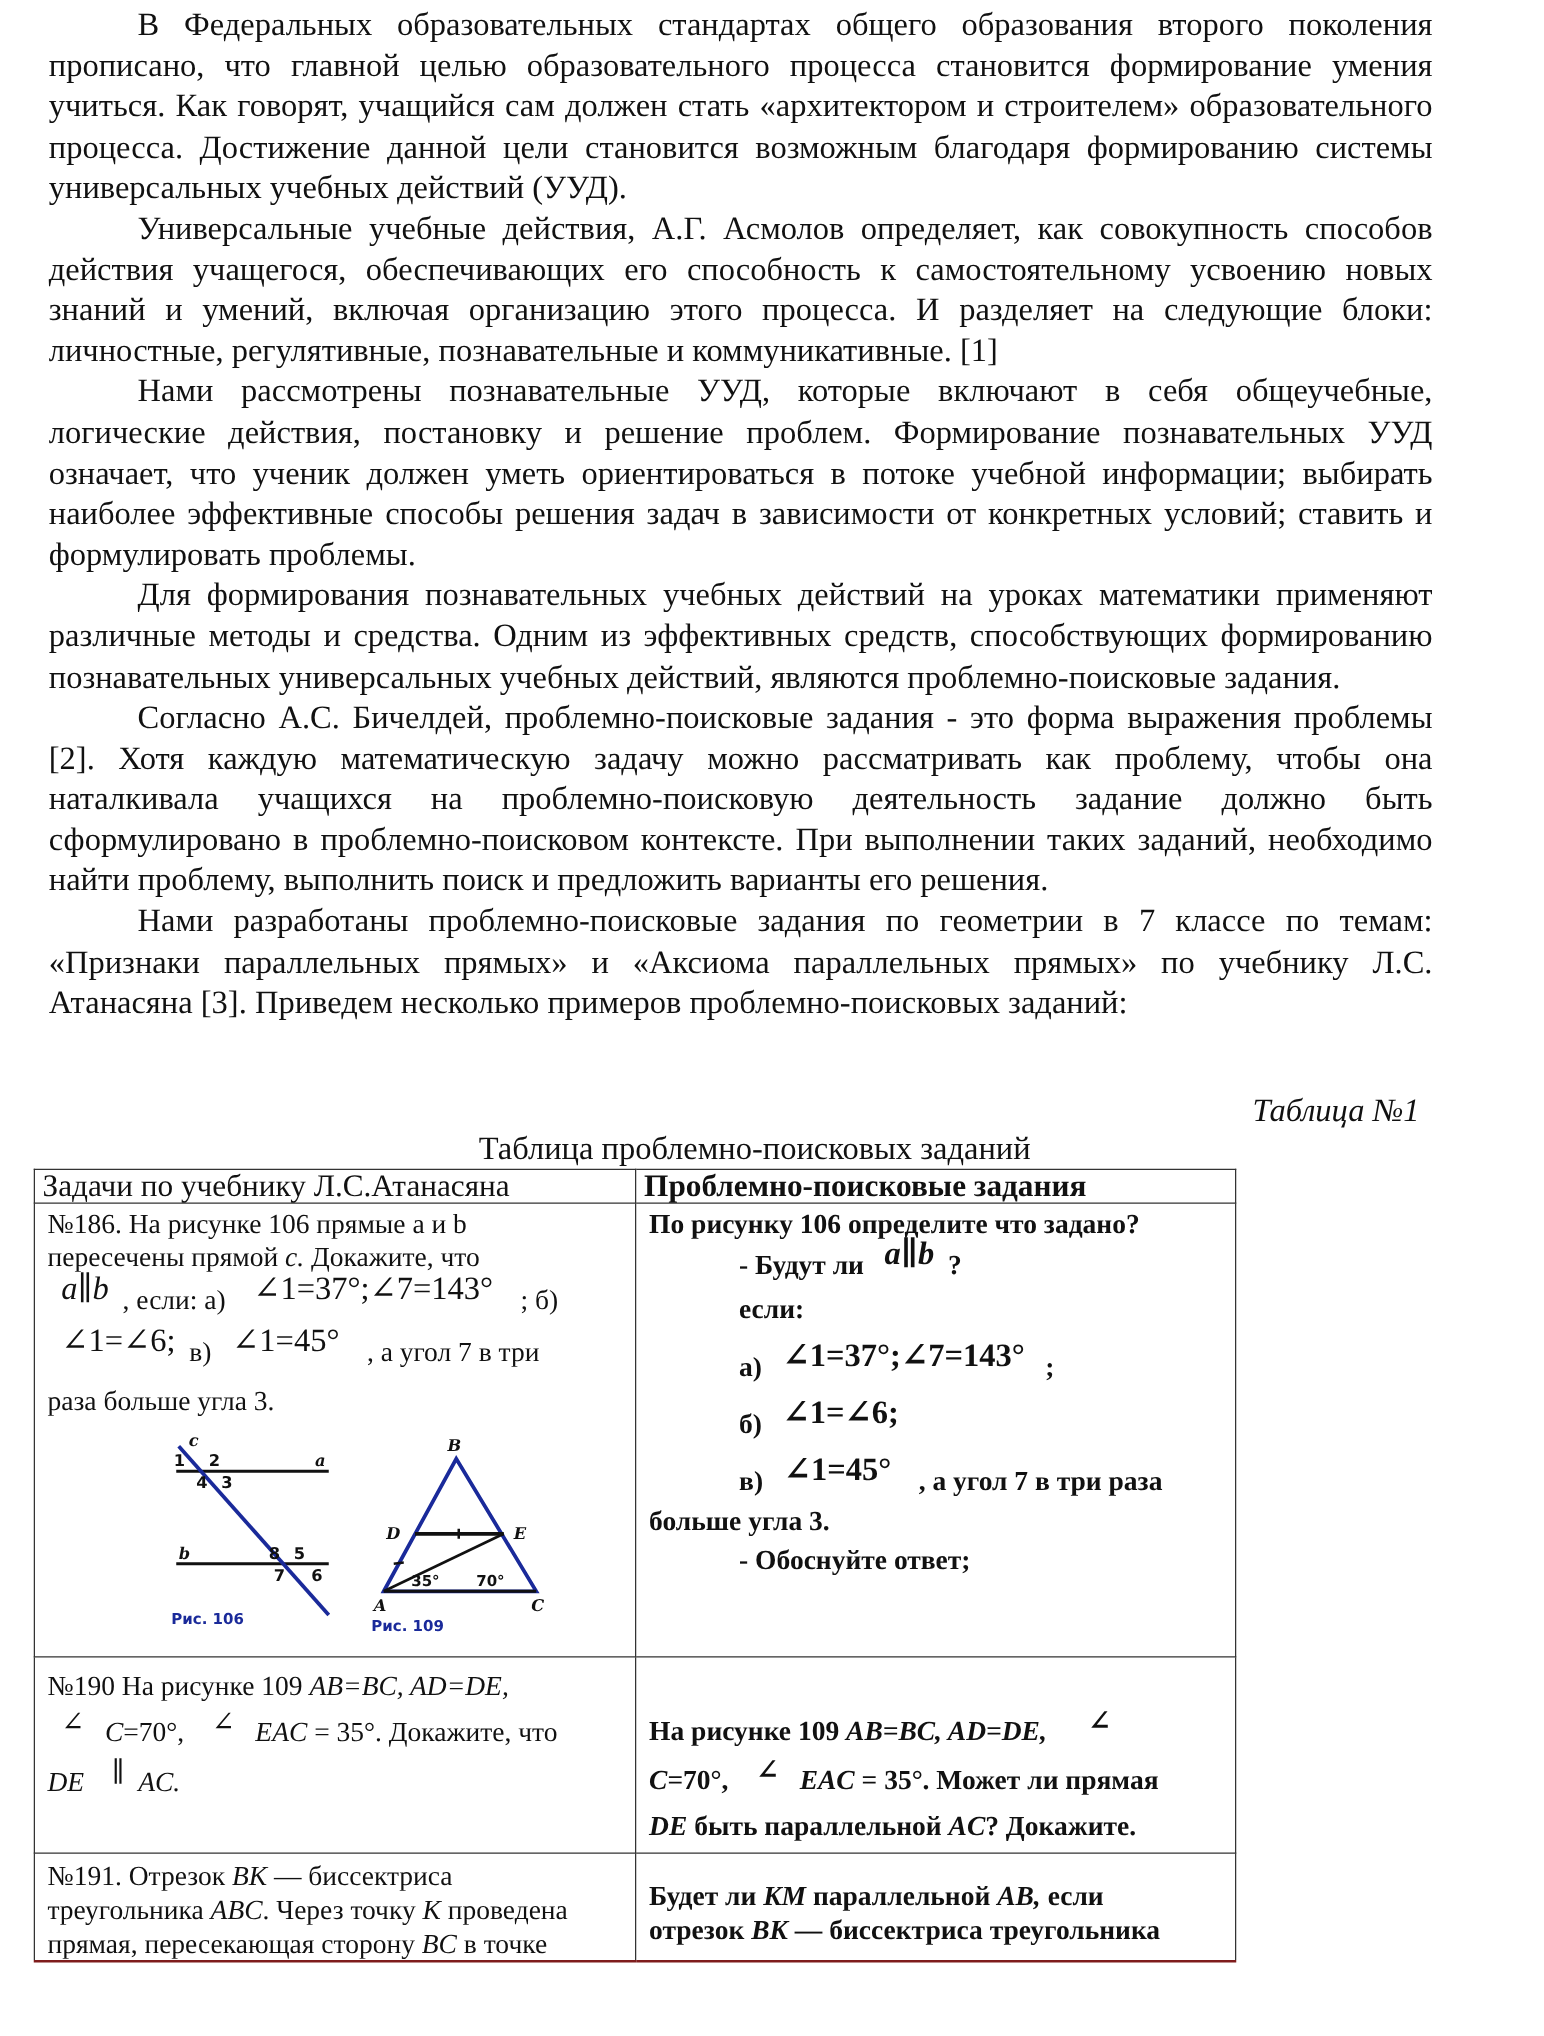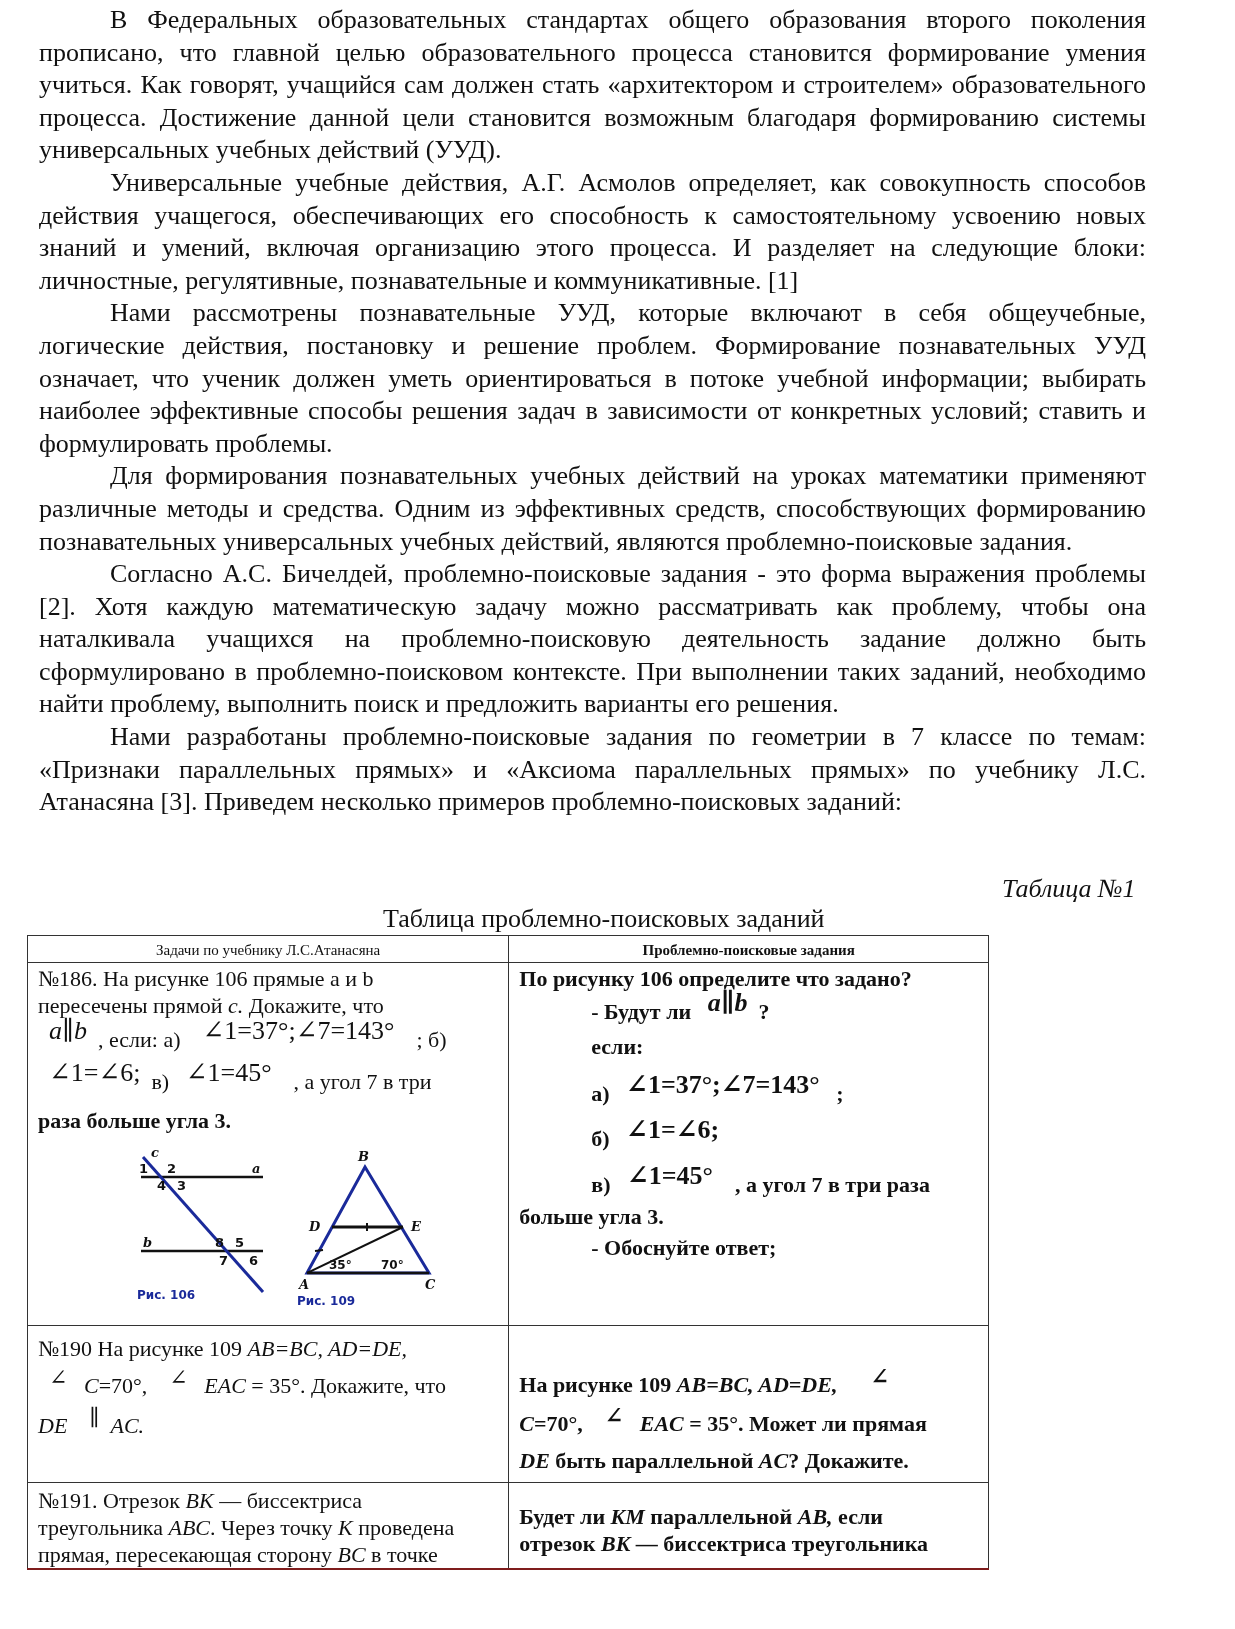--- a/index.html
+++ b/index.html
@@ -10,21 +10,21 @@
   .page { position: absolute; left: 39px; top: 4px; width: 1107px; }
   .para { font-size: 26px; line-height: 32.6px; text-align: justify; margin: 0; }
   .para .indent { display: inline-block; width: 71px; }
   .caption-right { position: absolute; left: 1002px; top: 874px; font-size: 26px; font-style: italic; }
   .table-title { position: absolute; left: 383px; top: 904px; font-size: 26px; }
   .tbl { position: absolute; left: 27px; top: 935px; width: 962px; border-collapse: collapse; }
   .tbl td, .tbl th {
     border: 1.5px solid #333; vertical-align: top; font-weight: normal;
     font-size: 22px; line-height: 27px; padding: 0 10px;
   }
-  .tbl th { text-align: center; font-size: 15px; line-height: 24px; padding: 2px 6px 0; }
+  .tbl th { text-align: left; font-size: 25px; line-height: 24px; padding: 2px 6px 0; }
   .tbl .c1 { width: 461px; }
   .tbl .c2 { width: 461px; font-weight: bold; }
   .bottom-open td { border-bottom: 2px solid #7f1d1d; }
   .math { font-family: "Liberation Serif", "DejaVu Serif", serif; font-size: 26px; }
   .i { font-style: italic; }
   .sub { position: relative; top: 8px; }
   .raise { position: relative; top: -8px; }
   .line { display: block; }
   .fig-row { display: flex; gap: 22px; padding-left: 95px; margin-top: 8px; height: 178px; }
   .fig-label { font-family: "DejaVu Sans", sans-serif; font-weight: bold; font-size: 12px; fill: #1a2a9a; }
@@ -52,21 +52,21 @@
       <tr>
     <th class="c1">Задачи по учебнику Л.С.Атанасяна</th>
     <th class="c2">Проблемно-поисковые задания</th>
   </tr>
   <tr>
     <td class="c1" style="padding-top:2px;">
       <span class="line">№186. На рисунке 106 прямые a и b</span>
       <span class="line"><span>пересечены прямой </span><span class="i">c.</span><span>  Докажите,  что</span></span>
       <span class="line" style="line-height:40px;">&nbsp;&nbsp;<span class="math i raise">a∥b</span>&nbsp;&nbsp;<span>, если: а)</span>&nbsp;&nbsp;&nbsp;&nbsp;<span class="math raise">∠1=37°;∠7=143°</span>&nbsp;&nbsp;&nbsp;&nbsp;<span>; б)</span></span>
       <span class="line" style="line-height:42px;">&nbsp;&nbsp;<span class="math raise">∠1=∠6;</span>&nbsp;&nbsp;<span>в)</span>&nbsp;&nbsp;&nbsp;<span class="math raise">∠1=45°</span>&nbsp;&nbsp;&nbsp;&nbsp;<span>, а угол 7 в три</span></span>
-      <span class="line" style="line-height:36px;font-weight:bold;">раза больше угла 3.</span>
+      <span class="line" style="line-height:36px;">раза больше угла 3.</span>
       <div class="fig-row">
         <svg width="140" height="170" viewBox="0 0 140 170">
           <line x1="8" y1="30" x2="130" y2="30" stroke="#111" stroke-width="2.5"></line>
           <line x1="8" y1="104" x2="130" y2="104" stroke="#111" stroke-width="2.5"></line>
           <line x1="10" y1="10" x2="130" y2="145" stroke="#1a2a9a" stroke-width="3"></line>
           <text class="fig-letter" x="18" y="10">c</text>
           <text class="fig-letter" x="119" y="26">a</text>
           <text class="fig-letter" x="10" y="100">b</text>
           <text class="fig-num" x="6" y="26">1</text>
           <text class="fig-num" x="34" y="26">2</text>

